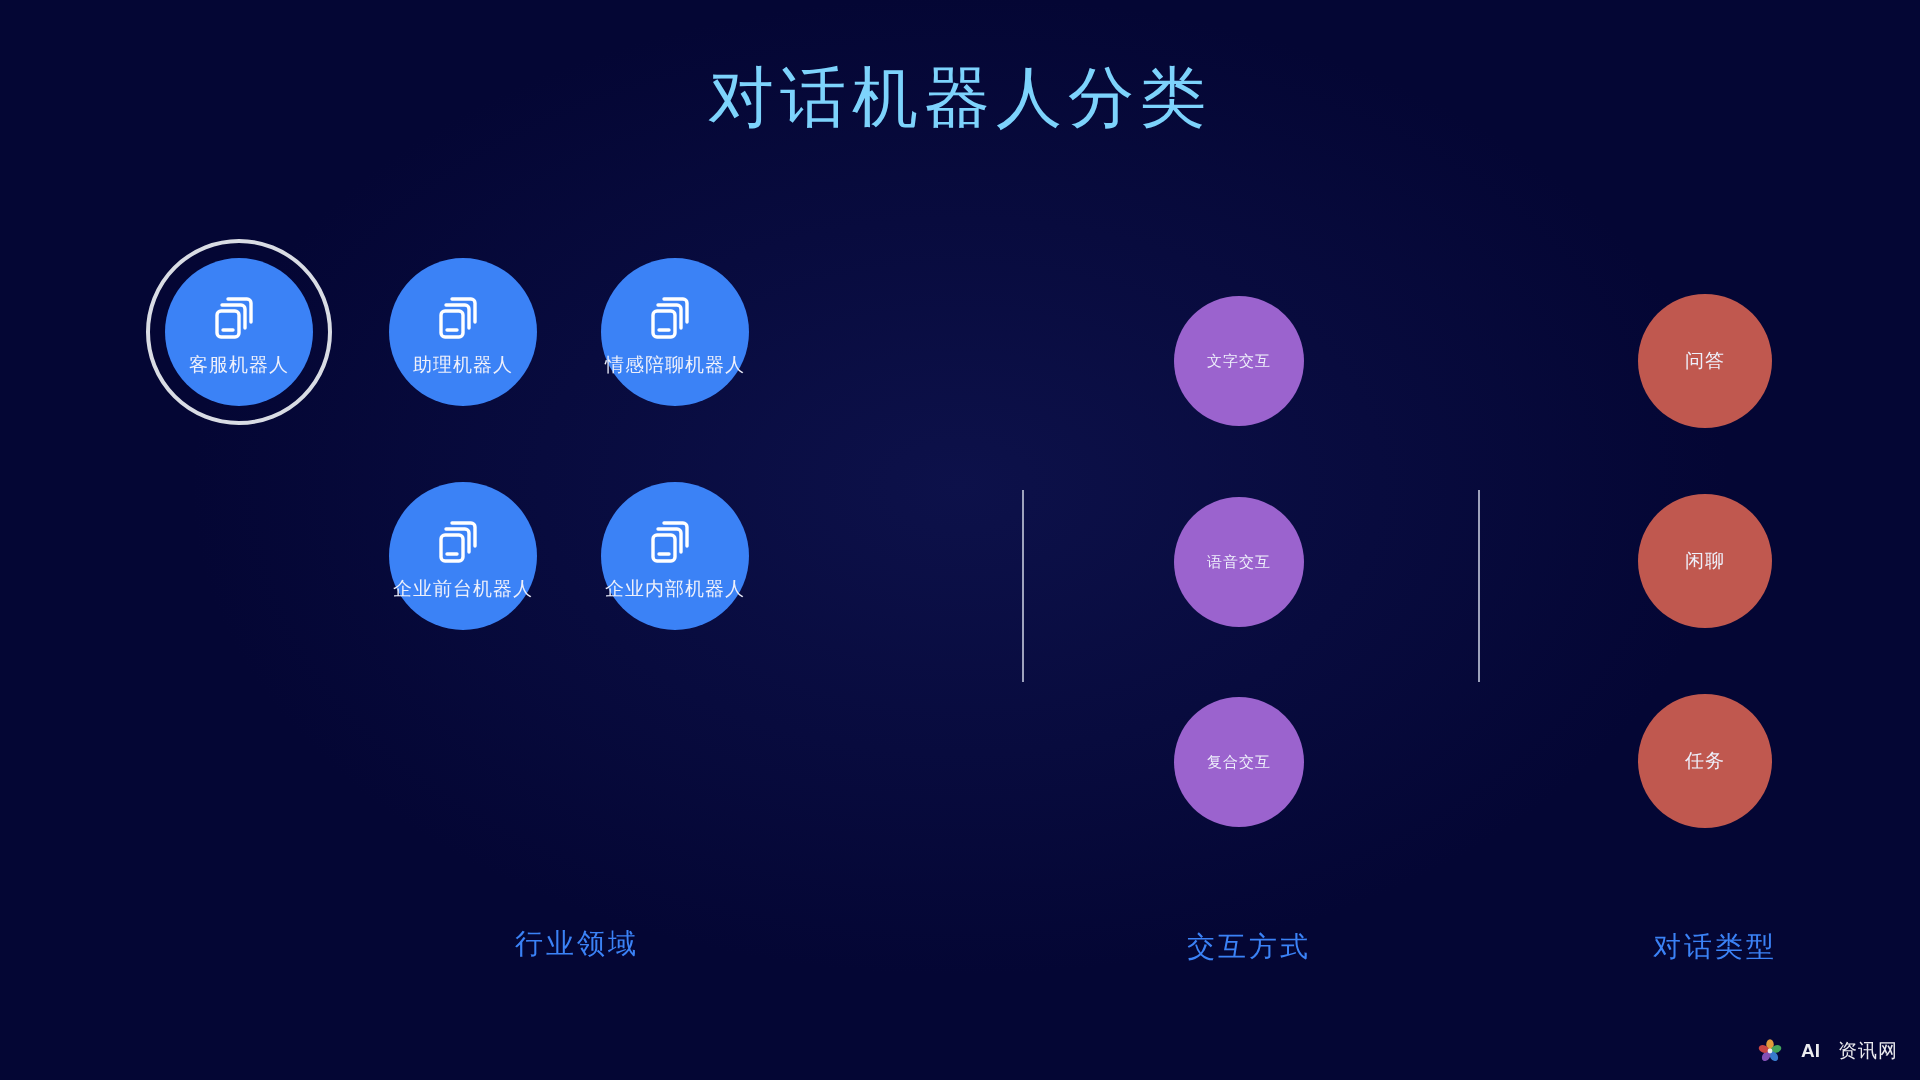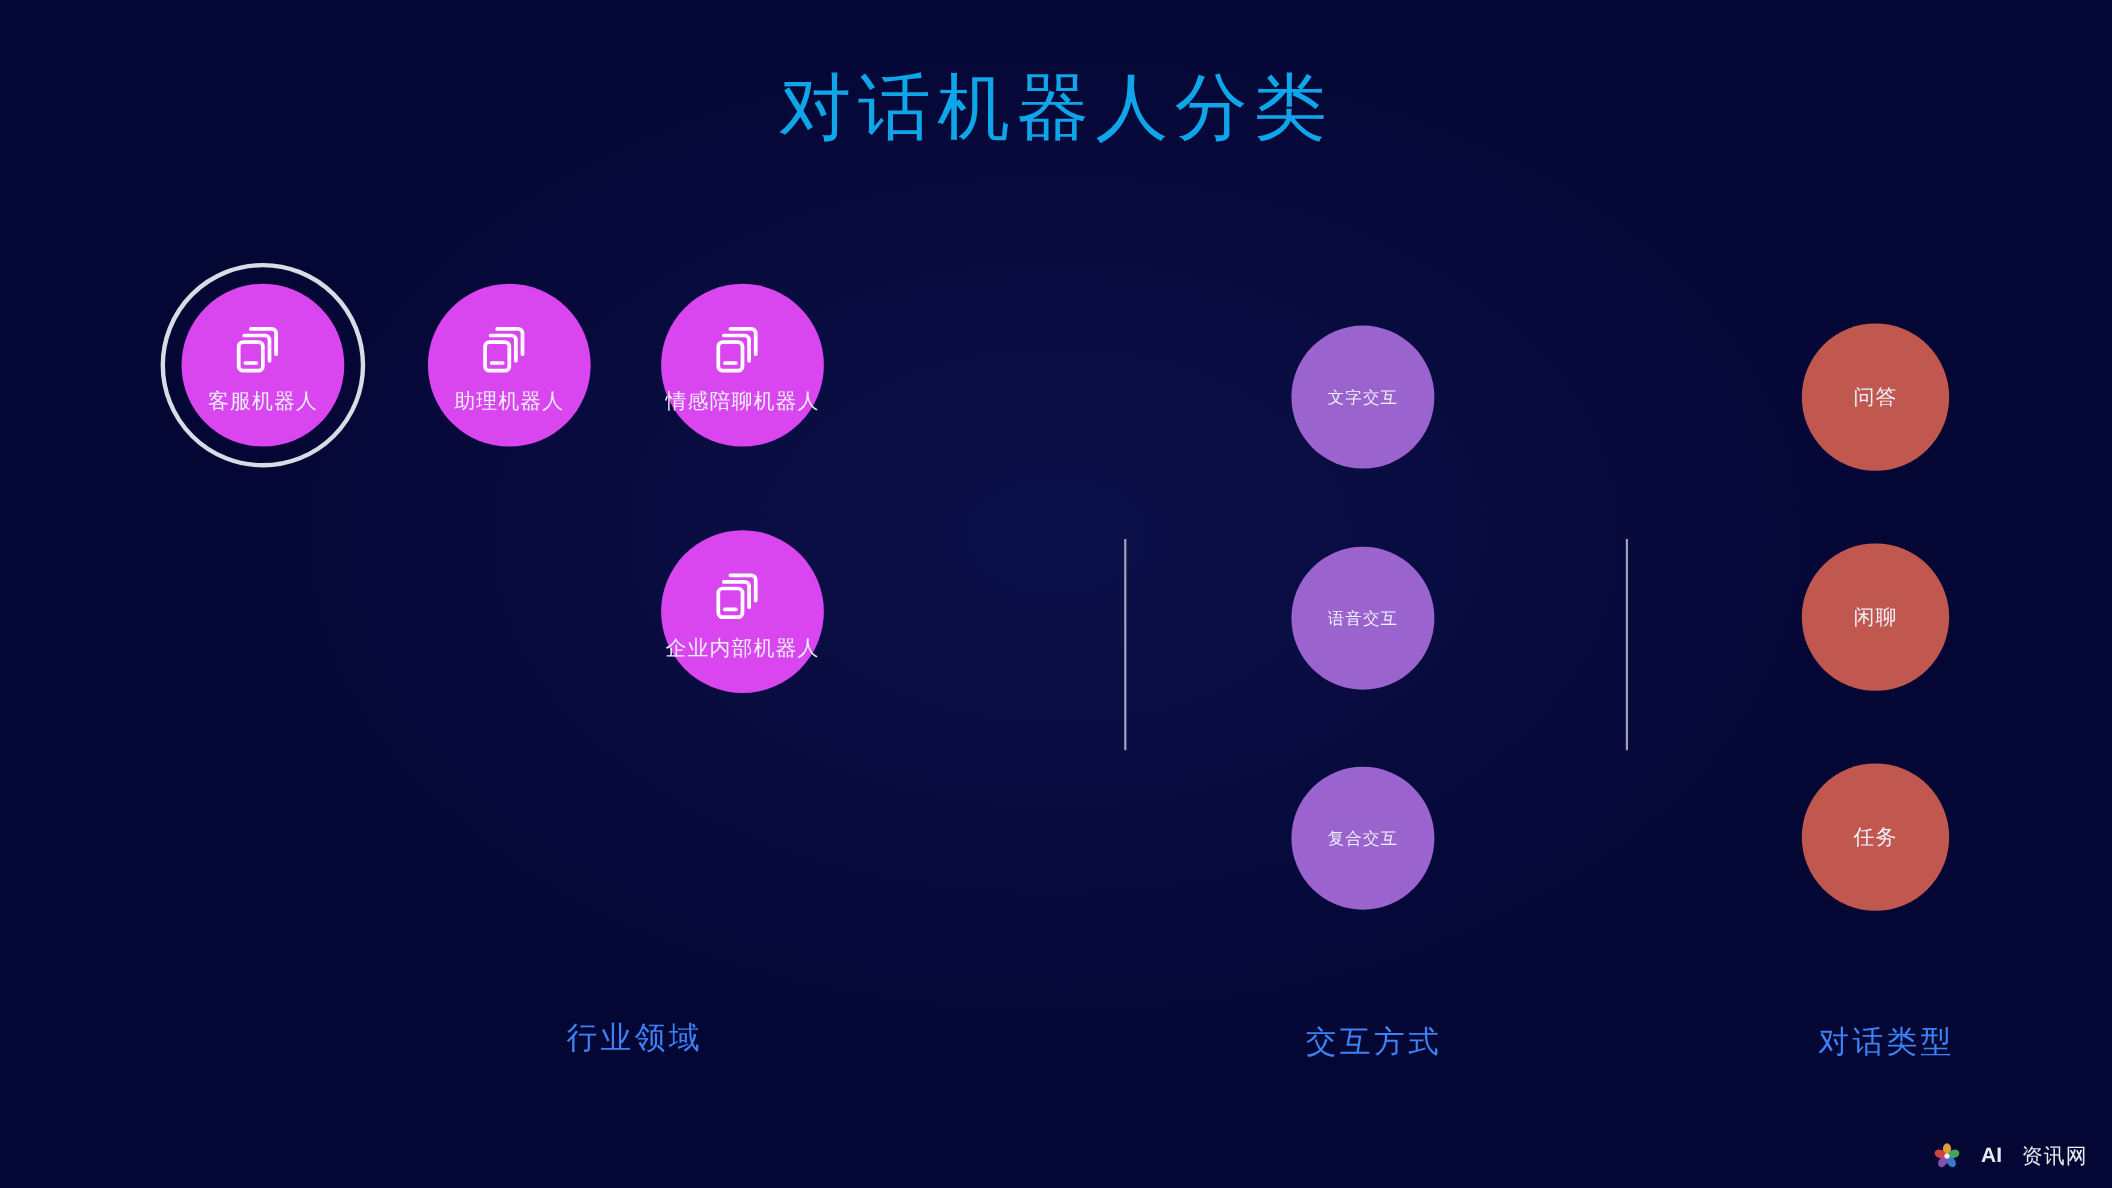--- a/index.html
+++ b/index.html
@@ -30,21 +30,21 @@
   
   .slide-title {
     position: absolute;
     top: 58px;
     left: 0;
     width: 100%;
     text-align: center;
     font-size: 66px;
     font-weight: 400;
     letter-spacing: 6px;
-    color: #0ea5e9;
+    color: #7dd3fc;
     line-height: 1.2;
   }
 
   
   .stage {
     position: absolute;
     inset: 0;
   }
 
   
@@ -61,21 +61,21 @@
     font-size: 19px;
     letter-spacing: 1px;
     color: #eef0fb;
     white-space: nowrap;
   }
 
   
   .node.industry {
     width: 148px;
     height: 148px;
-    background: #d946ef;
+    background: #3b82f6;
     text-align: right;
   }
   .node.industry .node-label {
     margin-top: 10px;
   }
   .node.industry.selected::after {
     content: "";
     position: absolute;
     left: -19px;
     top: -19px;
@@ -196,20 +196,31 @@
         <path d="M17 13 h19 a4 4 0 0 1 4 4 v19"></path>
         <path d="M11 19 h19 a4 4 0 0 1 4 4 v19"></path>
         <rect x="6" y="25" width="22" height="26" rx="4"></rect>
         <path d="M12 44 h10"></path>
       </svg>
     </span>
     <span class="node-label">情感陪聊机器人</span>
   </div>
 
 
+  <div class="node industry" style="left:389px; top:482px;">
+    <span class="icon-wrap">
+      <svg class="stack-icon" viewBox="0 0 56 56" fill="none" stroke="#ffffff" stroke-width="3.4" stroke-linecap="round" stroke-linejoin="round">
+        <path d="M17 13 h19 a4 4 0 0 1 4 4 v19"></path>
+        <path d="M11 19 h19 a4 4 0 0 1 4 4 v19"></path>
+        <rect x="6" y="25" width="22" height="26" rx="4"></rect>
+        <path d="M12 44 h10"></path>
+      </svg>
+    </span>
+    <span class="node-label">企业前台机器人</span>
+  </div>
 
   <div class="node industry" style="left:601px; top:482px;">
     <span class="icon-wrap">
       <svg class="stack-icon" viewBox="0 0 56 56" fill="none" stroke="#ffffff" stroke-width="3.4" stroke-linecap="round" stroke-linejoin="round">
         <path d="M17 13 h19 a4 4 0 0 1 4 4 v19"></path>
         <path d="M11 19 h19 a4 4 0 0 1 4 4 v19"></path>
         <rect x="6" y="25" width="22" height="26" rx="4"></rect>
         <path d="M12 44 h10"></path>
       </svg>
     </span>

